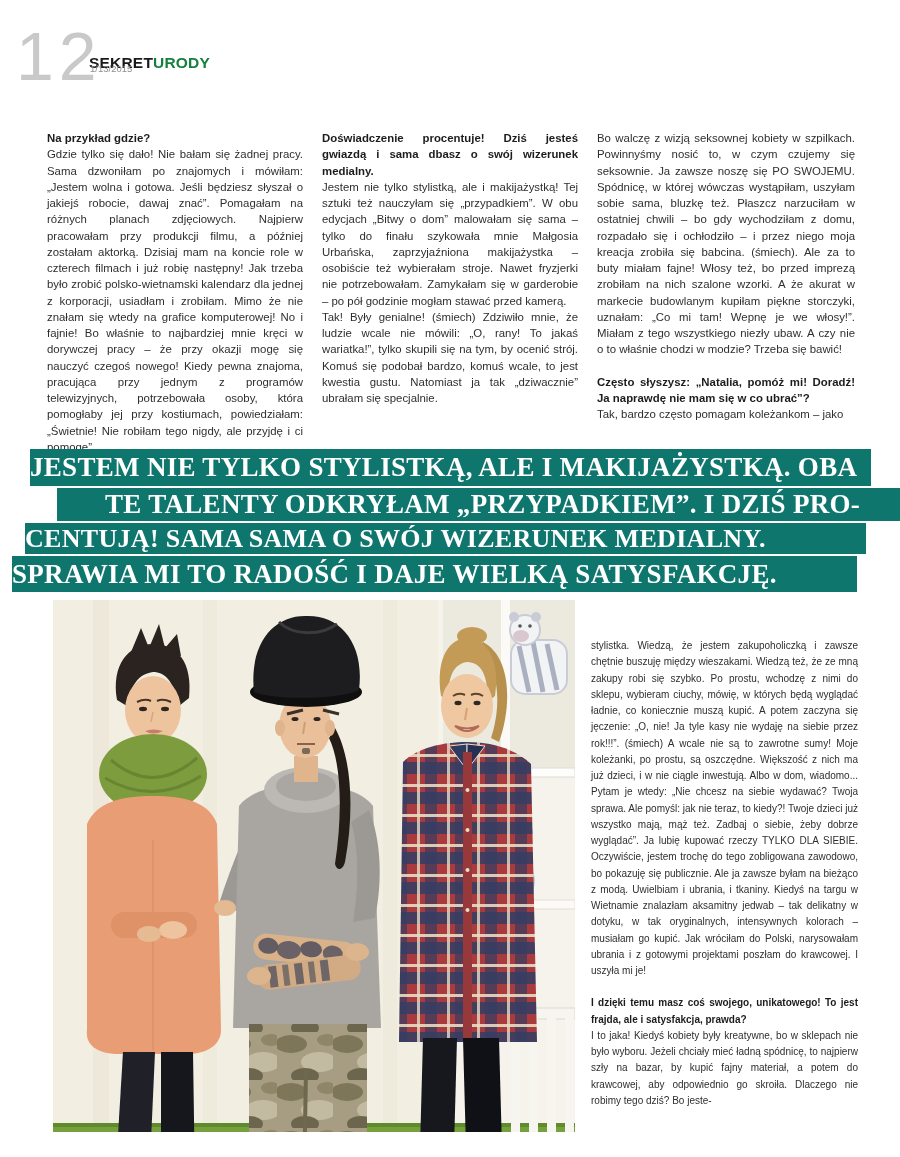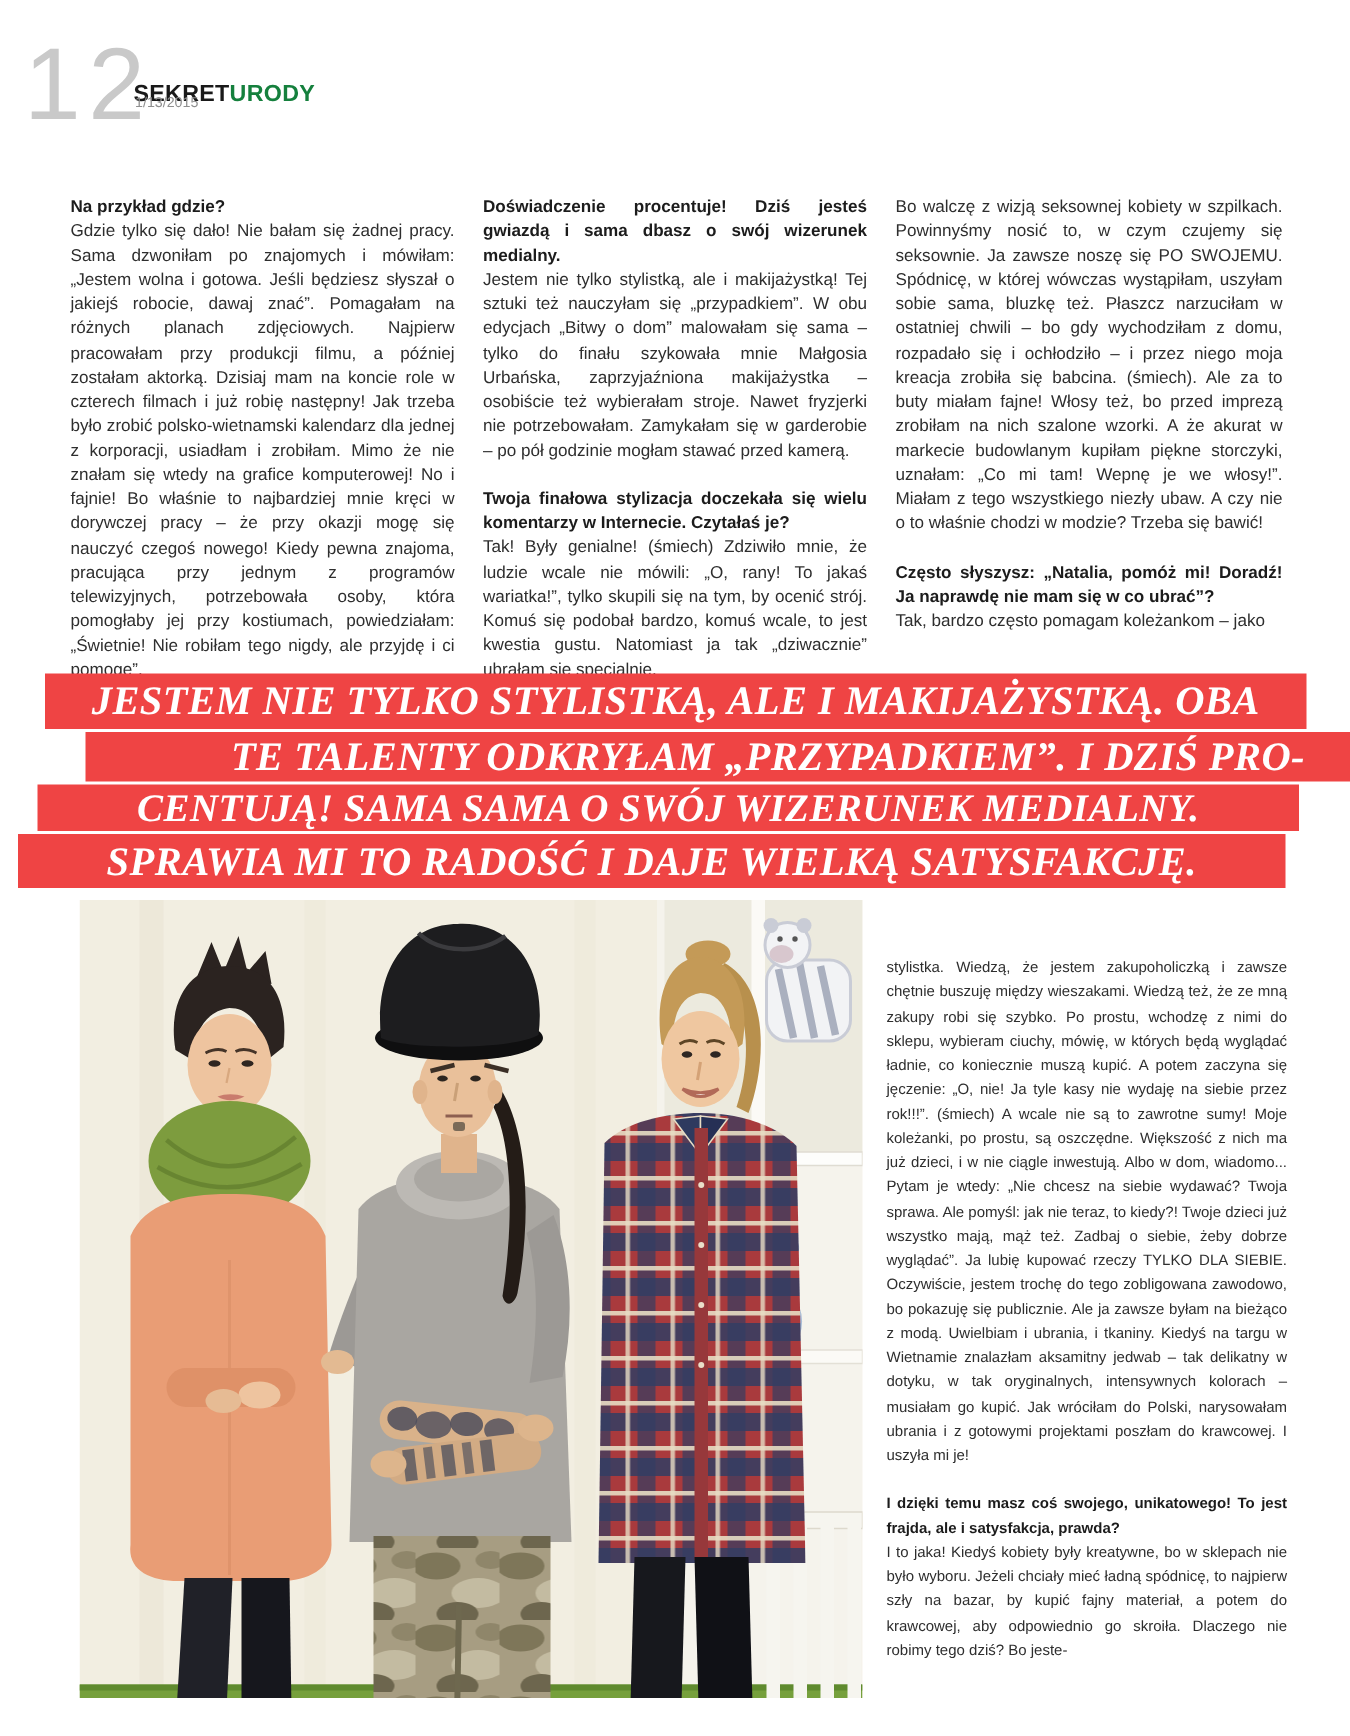--- a/index.html
+++ b/index.html
@@ -26,23 +26,23 @@
   .col .gap{margin-top:16px;}
   #col1{left:47px;width:256px;}
   #col2{left:322px;width:256px;}
   #col3{left:597px;width:258px;}
   #col4{top:610px;left:591px;width:267px;position:absolute;font-size:10px;line-height:16.25px;text-align:justify;}
   #col4 p{margin:0;}
   #col4 .q{font-weight:bold;color:#1c1c1c;}
   #col4 .gap{margin-top:16px;}
   
   .quote-line{
-    position:absolute;background:#ef4444;color:#ffffff;
-    font-family:"Liberation Serif",serif;font-style:italic;font-weight:bold;
-    text-align:center;white-space:nowrap;font-size:27px;letter-spacing:.3px;
+    position:absolute;background:#0f766e;color:#ffffff;
+    font-family:"Liberation Serif",serif;font-weight:bold;
+    text-align:left;white-space:nowrap;font-size:27px;letter-spacing:.3px;
   }
   #qline1{left:30px;top:421px;width:841px;height:37px;line-height:37px;}
   #qline2{left:57px;top:460px;width:814px;height:33px;line-height:33px;padding-left:48px;}
   #qline3{left:25px;top:495px;width:841px;height:31px;line-height:31px;font-size:26px;}
   #qline4{left:12px;top:528px;width:845px;height:36px;line-height:36px;}
   
   .photo{position:absolute;left:53px;top:572px;width:522px;height:585px;}
   .photo svg{display:block;}
 </style>
 </head>
@@ -56,21 +56,20 @@
   </div>
   <div class="issuedate">1/13/2015</div>
 
   <div class="col" id="col1">
     <p class="q">Na przykład gdzie?</p>
     <p class="a">Gdzie tylko się dało! Nie bałam się żadnej pracy. Sama dzwoniłam po znajomych i mówiłam: „Jestem wolna i gotowa. Jeśli będziesz słyszał o jakiejś robocie, dawaj znać”. Pomagałam na różnych planach zdjęciowych. Najpierw pracowałam przy produkcji filmu, a później zostałam aktorką. Dzisiaj mam na koncie role w czterech filmach i już robię następny! Jak trzeba było zrobić polsko-wietnamski kalendarz dla jednej z korporacji, usiadłam i zrobiłam. Mimo że nie znałam się wtedy na grafice komputerowej! No i fajnie! Bo właśnie to najbardziej mnie kręci w dorywczej pracy – że przy okazji mogę się nauczyć czegoś nowego! Kiedy pewna znajoma, pracująca przy jednym z programów telewizyjnych, potrzebowała osoby, która pomogłaby jej przy kostiumach, powiedziałam: „Świetnie! Nie robiłam tego nigdy, ale przyjdę i ci pomogę”.</p>
   </div>
   <div class="col" id="col2">
     <p class="q">Doświadczenie procentuje! Dziś jesteś gwiazdą i sama dbasz o swój wizerunek medialny.</p>
     <p class="a">Jestem nie tylko stylistką, ale i makijażystką! Tej sztuki też nauczyłam się „przypadkiem”. W obu edycjach „Bitwy o dom” malowałam się sama – tylko do finału szykowała mnie Małgosia Urbańska, zaprzyjaźniona makijażystka – osobiście też wybierałam stroje. Nawet fryzjerki nie potrzebowałam. Zamykałam się w garderobie – po pół godzinie mogłam stawać przed kamerą.</p>
-    <p class="q gap">Twoja finałowa stylizacja doczekała się wielu komentarzy w Internecie. Czytałaś je?</p>
     <p class="a">Tak! Były genialne! (śmiech) Zdziwiło mnie, że ludzie wcale nie mówili: „O, rany! To jakaś wariatka!”, tylko skupili się na tym, by ocenić strój. Komuś się podobał bardzo, komuś wcale, to jest kwestia gustu. Natomiast ja tak „dziwacznie” ubrałam się specjalnie.</p>
   </div>
   <div class="col" id="col3">
     <p class="a">Bo walczę z wizją seksownej kobiety w szpilkach. Powinnyśmy nosić to, w czym czujemy się seksownie. Ja zawsze noszę się PO SWOJEMU. Spódnicę, w której wówczas wystąpiłam, uszyłam sobie sama, bluzkę też. Płaszcz narzuciłam w ostatniej chwili – bo gdy wychodziłam z domu, rozpadało się i ochłodziło – i przez niego moja kreacja zrobiła się babcina. (śmiech). Ale za to buty miałam fajne! Włosy też, bo przed imprezą zrobiłam na nich szalone wzorki. A że akurat w markecie budowlanym kupiłam piękne storczyki, uznałam: „Co mi tam! Wepnę je we włosy!”. Miałam z tego wszystkiego niezły ubaw. A czy nie o to właśnie chodzi w modzie? Trzeba się bawić!</p>
     <p class="q gap">Często słyszysz: „Natalia, pomóż mi! Doradź! Ja naprawdę nie mam się w co ubrać”?</p>
     <p class="a">Tak, bardzo często pomagam koleżankom – jako</p>
   </div>
 
   <div class="quote-line" id="qline1">JESTEM NIE TYLKO STYLISTKĄ, ALE I MAKIJAŻYSTKĄ. OBA</div>
   <div class="quote-line" id="qline2">TE TALENTY ODKRYŁAM „PRZYPADKIEM”. I DZIŚ PRO-</div>

